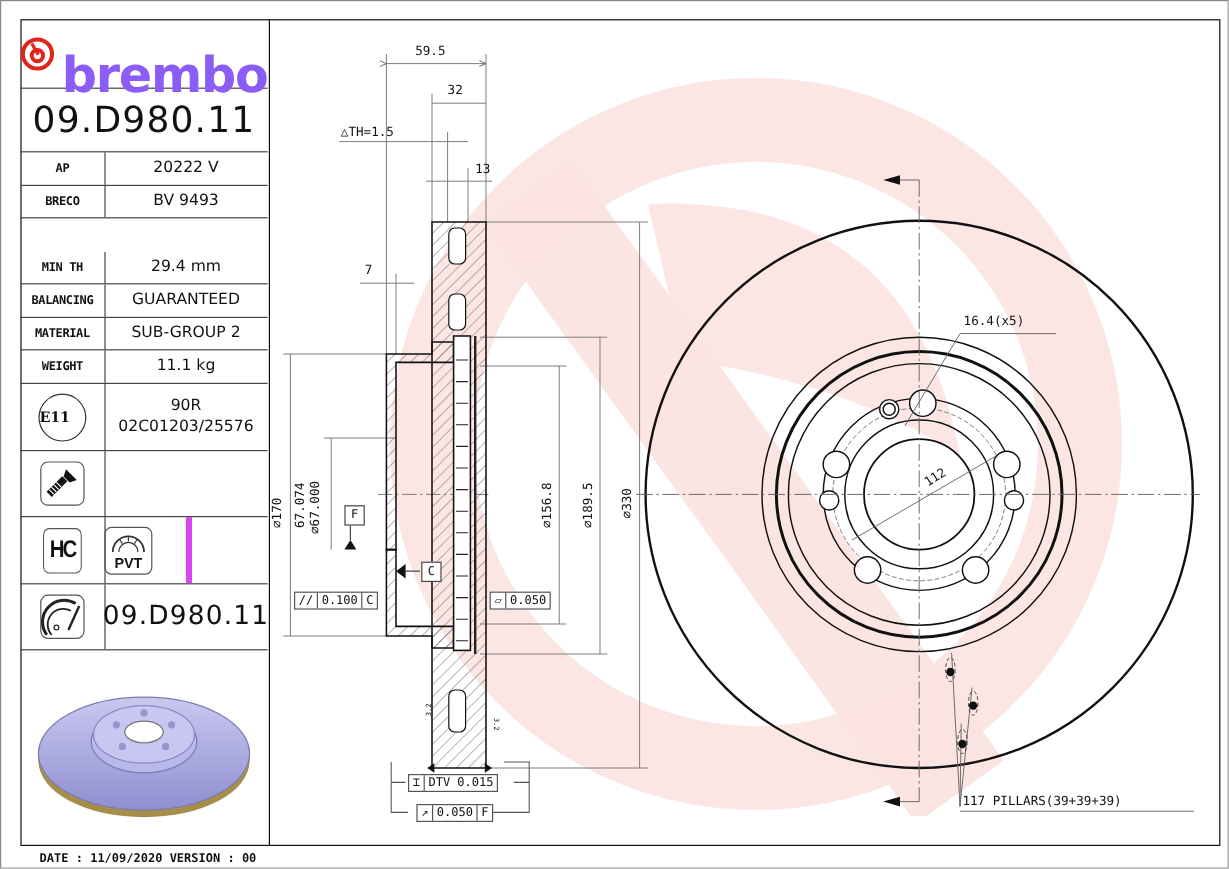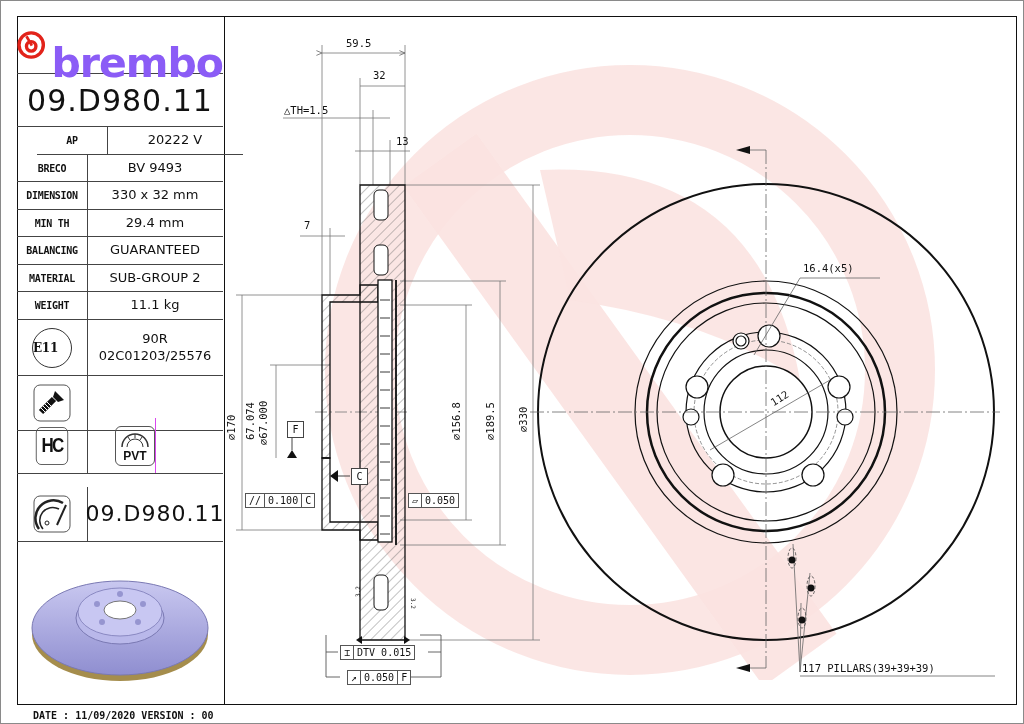--- a/index.html
+++ b/index.html
@@ -45,31 +45,27 @@
         <circle cx="21" cy="23" r="7" fill="none" stroke="#e2231a" stroke-width="5"></circle>
         <path d="M14 8 L22 22" stroke="#e2231a" stroke-width="4"></path>
       </svg>
       <span class="logo-text">brembo</span>
     </div>
   </div>
   <div class="row" style="top:58px;height:53px;">
     <div class="pn">09.D980.11</div>
   </div>
 
-  <div class="row" style="top:111px;height:28px;margin-left:20px;">
+  <div class="row" style="top:111px;height:28px;">
     <div class="lbl">AP</div>
     <div class="val">20222 V</div>
   </div>
   <div class="row" style="top:139px;height:27px;">
     <div class="lbl">BRECO</div>
     <div class="val">BV 9493</div>
-  </div>
-  <div class="row" style="top:166px;height:28px;">
-    <div class="lbl">DIMENSION</div>
-    <div class="val">330 x 32 mm</div>
   </div>
   <div class="row" style="top:194px;height:27px;">
     <div class="lbl">MIN TH</div>
     <div class="val">29.4 mm</div>
   </div>
   <div class="row" style="top:221px;height:28px;">
     <div class="lbl">BALANCING</div>
     <div class="val">GUARANTEED</div>
   </div>
   <div class="row" style="top:249px;height:27px;">
@@ -99,27 +95,27 @@
     <div class="lbl">
       <svg width="38" height="38" viewBox="0 0 38 38">
         <rect x="1" y="1" width="36" height="36" rx="6" fill="#fff" stroke="#555"></rect>
         <polygon points="22,7 31,16 25,18 20,13" fill="#111"></polygon>
         <path d="M21 15 L8 28" stroke="#111" stroke-width="6"></path>
         <path d="M10 22 L14 26 M12 20 L16 24 M14 18 L18 22 M8 24 L12 28" stroke="#fff" stroke-width="1"></path>
       </svg>
     </div>
   </div>
 
-  <div class="row" style="top:402px;height:56px;">
+  <div class="row" style="top:415px;height:56px;">
     <div class="lbl">
       <div style="width:36px;height:36px;border:1.5px solid #555;border-radius:6px;display:flex;align-items:center;justify-content:center;font-family:'Liberation Sans',sans-serif;font-weight:bold;font-size:20px;letter-spacing:-2px;transform:scaleX(0.85);">
           <span>HC</span>
         </div>
     </div>
-    <div style="position:absolute;left:70px;width:68px;top:0;bottom:0;border-right:1px solid #d946ef;display:flex;align-items:center;justify-content:flex-end;">
+    <div style="position:absolute;left:70px;width:68px;top:0;bottom:0;border-right:5px solid #d946ef;display:flex;align-items:center;justify-content:flex-start;">
       <div style="width:38px;height:38px;border:1.5px solid #555;border-radius:6px;position:relative;">
         <svg width="38" height="20" style="position:absolute;left:0;top:2px;">
             <path d="M6 18 A13 13 0 0 1 32 18" fill="none" stroke="#333" stroke-width="1.5"></path>
             <path d="M11 18 A8 8 0 0 1 27 18" fill="none" stroke="#333"></path>
             <path d="M12 8 L14 11 M19 5 L19 9 M26 8 L24 11" stroke="#333"></path>
           </svg>
         <span style="position:absolute;left:0;right:0;bottom:2px;text-align:center;font-family:'Liberation Sans',sans-serif;font-weight:bold;font-size:12px;">PVT</span>
       </div>
     </div>
   </div>

